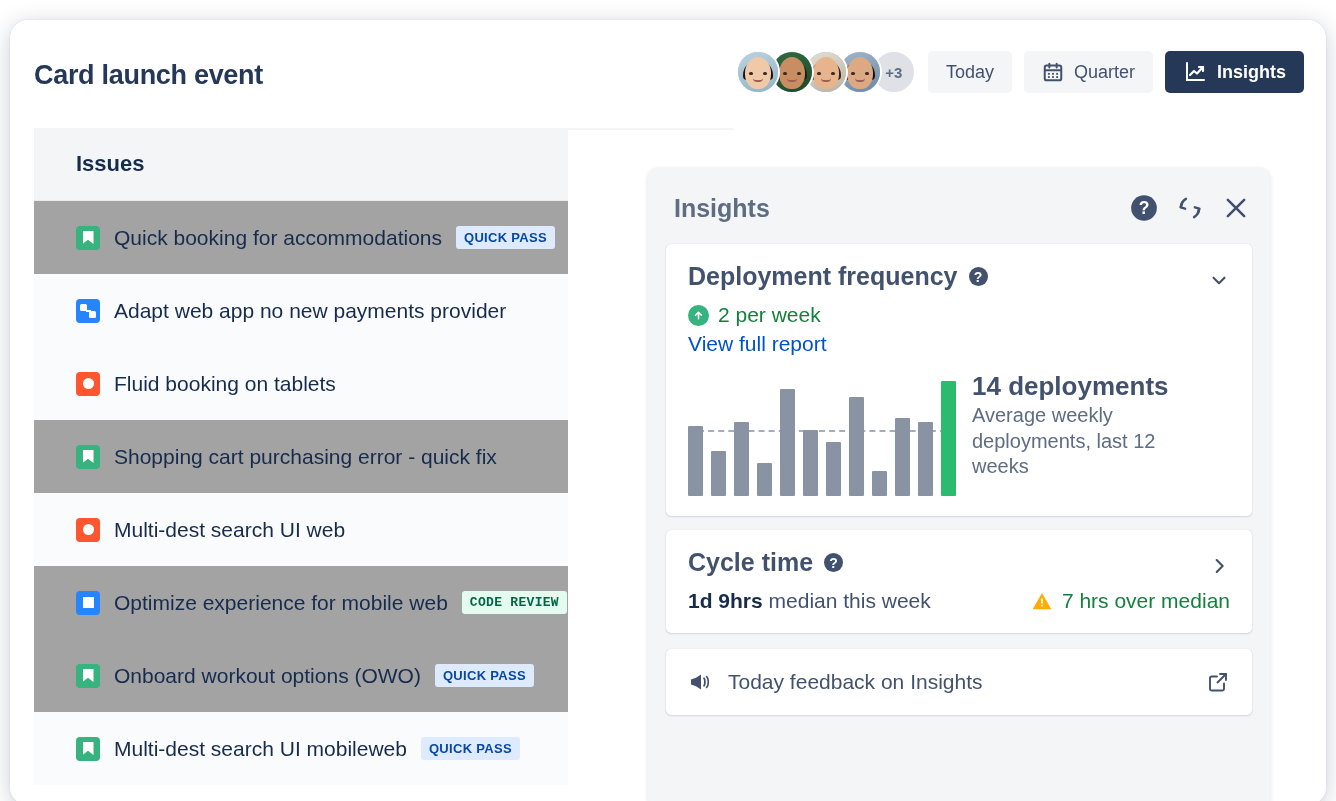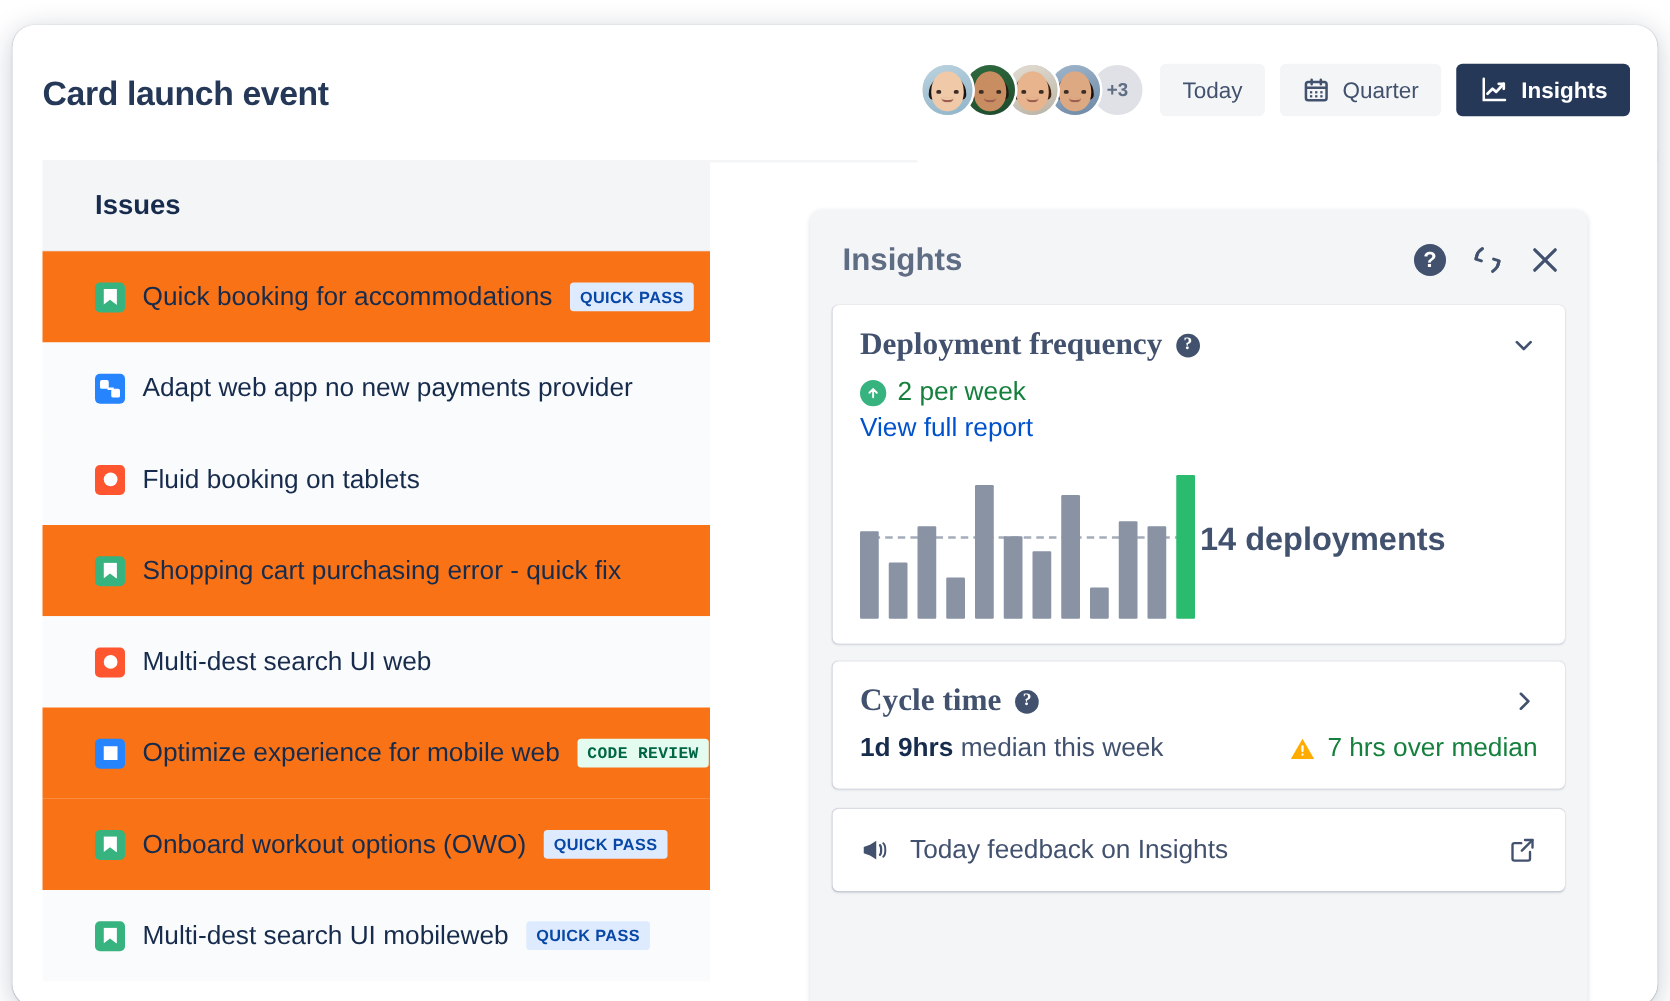--- a/index.html
+++ b/index.html
@@ -107,21 +107,21 @@
     height: 73px; background: #f4f5f7;
     display: flex; align-items: center;
     padding-left: 42px;
     border-bottom: 1px solid #e9ebee;
   }
   .issues-head-label { font-size: 22px; font-weight: 600; color: #172b4d; }
   .issue-row {
     height: 73px;
     display: flex; align-items: center;
     padding-left: 42px; gap: 14px;
-    background: #f97316;
+    background: #a3a3a3;
   }
   .issue-row.alt { background: #fafbfc; align-items: center; }
   .issue-row .itype {
     width: 24px; height: 24px; border-radius: 4px;
     flex: none; position: relative;
     display: flex; align-items: center; justify-content: center;
   }
   .itype.story { background: #36b37e; }
   .itype.bug { background: #ff5630; }
   .itype.task { background: #2684ff; }
@@ -181,21 +181,21 @@
   .panel-icons { display: flex; align-items: center; gap: 18px; }
   .ic { cursor: pointer; display: flex; align-items: center; justify-content: center; }
 
   .card {
     background: #ffffff; border-radius: 5px;
     box-shadow: 0 1px 2px rgba(9,30,66,0.13), 0 0 1px rgba(9,30,66,0.18);
     margin-top: 14px;
     padding: 18px 22px 20px 22px;
   }
   .card-head {
-    display: flex; align-items: center; justify-content: space-between; font-family: Liberation Serif, serif;
+    display: flex; align-items: flex-end; justify-content: space-between;
   }
   .card-title-wrap { display: flex; align-items: center; gap: 11px; }
   .card-title { font-size: 25px; font-weight: 700; color: #42526e; }
   .help-dot {
     width: 19px; height: 19px; border-radius: 50%;
     background: #42526e; color: #ffffff;
     font-size: 14px; font-weight: 700;
     display: flex; align-items: center; justify-content: center;
     line-height: 1;
   }
@@ -216,21 +216,21 @@
   }
   .warn-tri { display: flex; align-items: center; }
   .link {
     display: block; margin-top: 5px;
     font-size: 21px; color: #0052cc; cursor: pointer;
   }
 
   
   .chart-wrap {
     margin-top: 16px;
-    display: flex; align-items: center; gap: 4px;
+    display: flex; align-items: flex-start; gap: 16px;
   }
   .chart {
     position: relative;
     width: 268px; height: 124px;
     flex: none;
   }
   .bars {
     position: absolute; inset: 0;
     display: flex; align-items: flex-end;
     justify-content: space-between;
@@ -470,20 +470,21 @@
                 <div class="bar" style="height:54px"></div>
                 <div class="bar" style="height:99px"></div>
                 <div class="bar" style="height:25px"></div>
                 <div class="bar" style="height:78px"></div>
                 <div class="bar" style="height:74px"></div>
                 <div class="bar accent" style="height:115px"></div>
               </div>
             </div>
             <div class="chart-legend">
               <div class="legend-value">14 deployments</div>
+              <div class="legend-desc">Average weekly deployments, last 12 weeks</div>
             </div>
           </div>
         </div>
 
         <div class="card">
           <div class="card-head">
             <div class="card-title-wrap">
               <span class="card-title">Cycle time</span>
               <span class="help-dot">?</span>
             </div>

